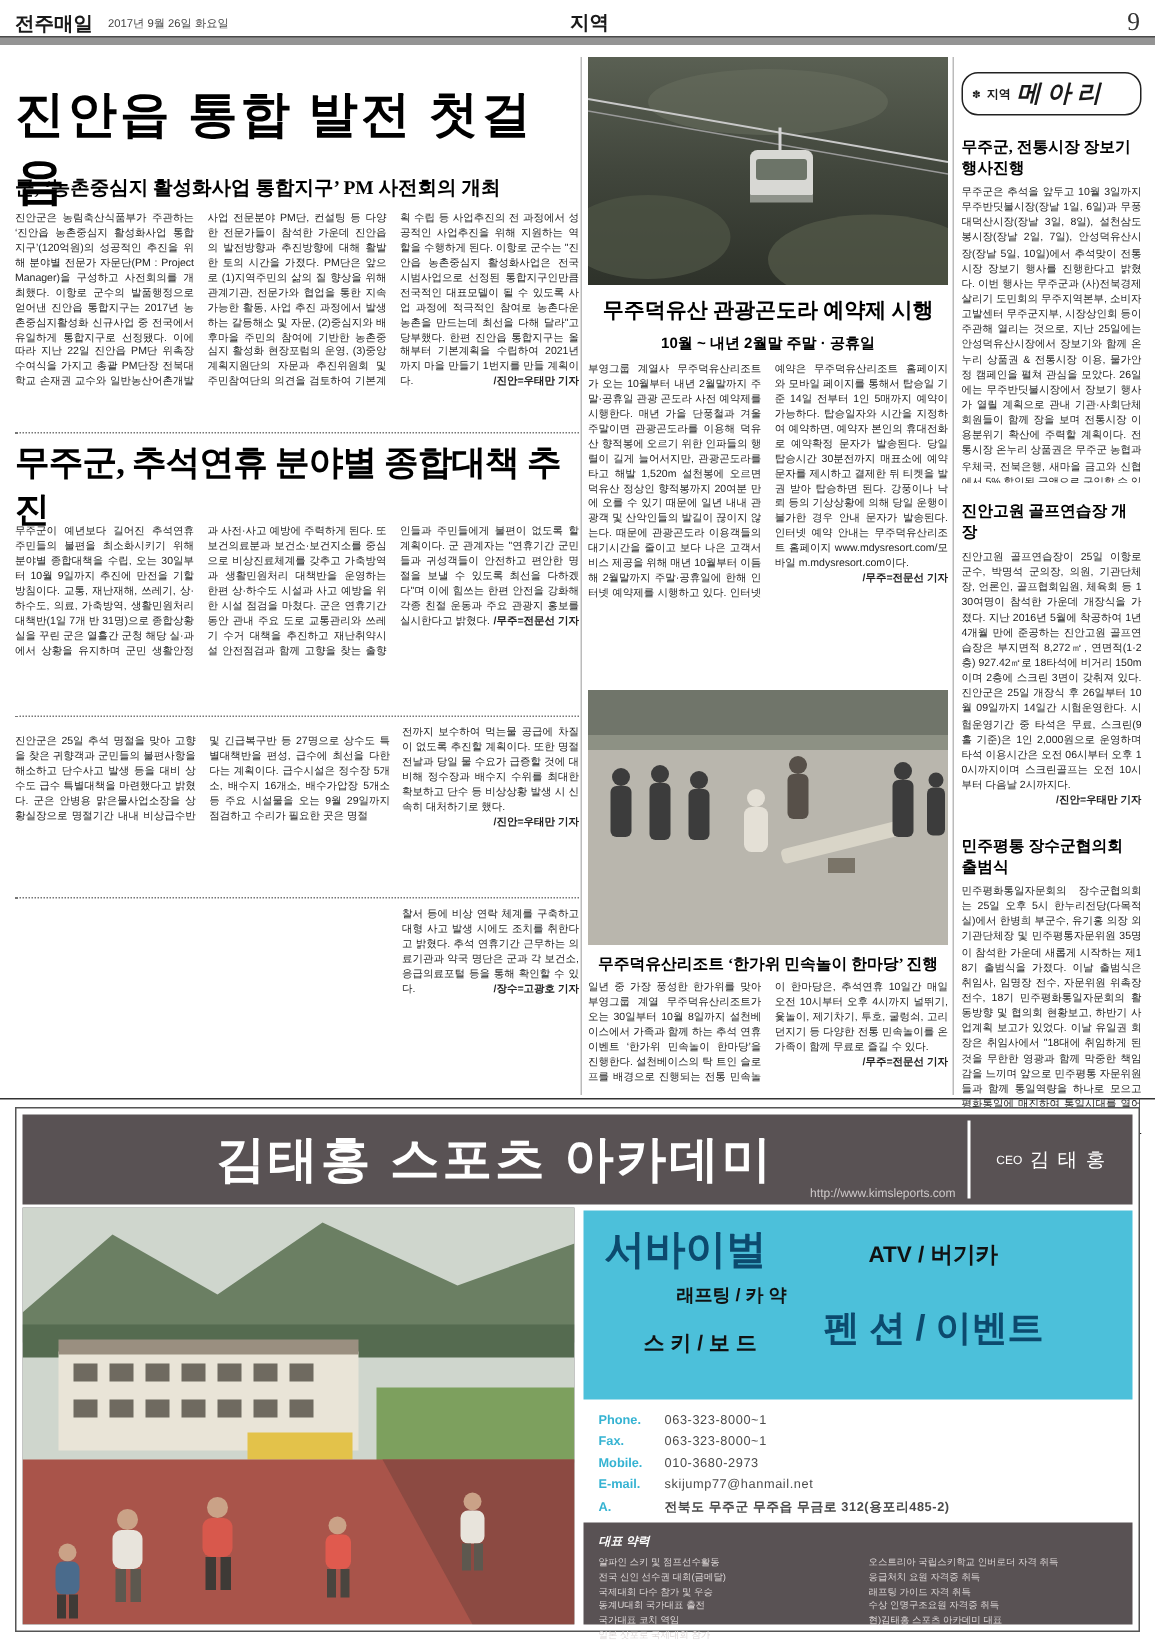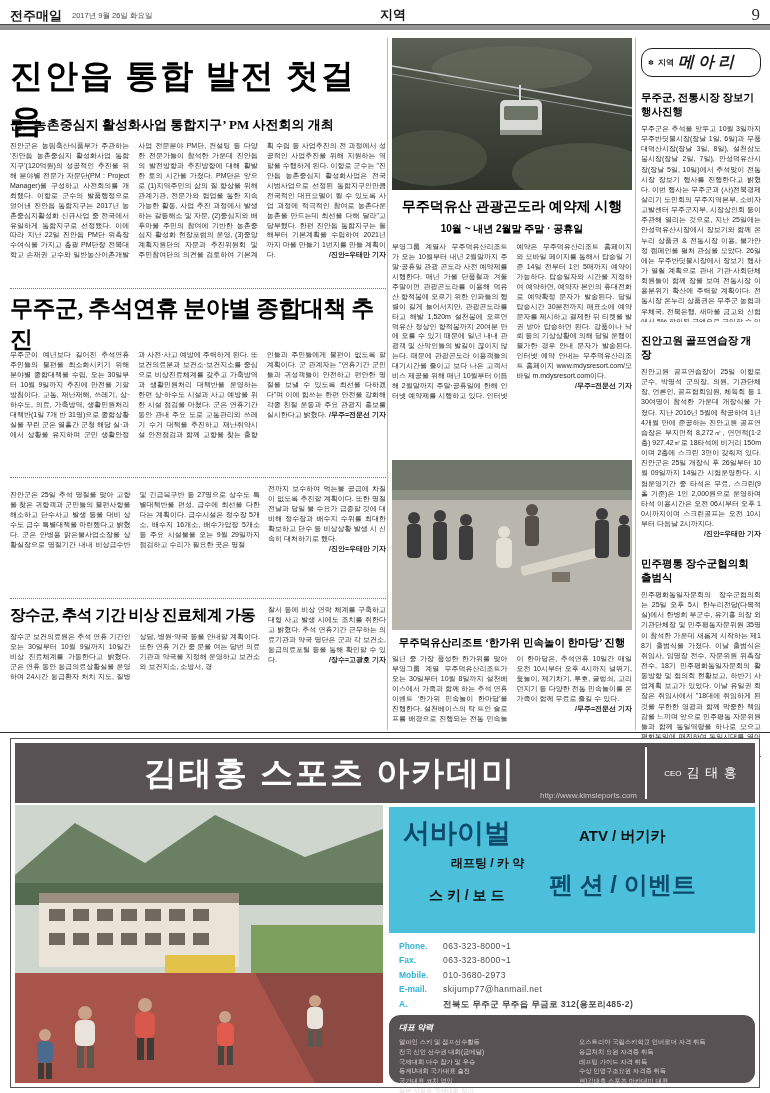--- a/index.html
+++ b/index.html
@@ -30,21 +30,21 @@
   .ad-title{color:#fff;font-weight:bold;font-size:33px;letter-spacing:2px;}
   .ad-url{position:absolute;right:8px;bottom:3px;font-size:8px;color:#cfcaca;}
   .ad-banddiv{width:2px;background:#fff;margin:4px 0;}
   .ad-ceo{width:108px;display:flex;align-items:center;justify-content:center;color:#fff;gap:5px;}
   .cyanbox{position:absolute;background:#4cc0da;}
   .svc-w{color:#0c4a6e;font-weight:bold;}
   .svc-b{color:#111;font-weight:bold;}
   .contact-row{display:flex;font-size:8.5px;line-height:1.7;}
   .contact-label{width:44px;color:#35b3d2;font-weight:bold;}
   .contact-value{color:#4a4a4a;letter-spacing:0.4px;}
-  .profile{position:absolute;background:#595254;color:#ddd7d7;padding:7px 10px;box-sizing:border-box;border-radius:11px;}
+  .profile{position:absolute;background:#595254;color:#ddd7d7;padding:7px 10px;box-sizing:border-box;}
   .profile-title{font-size:8px;font-weight:bold;color:#fff;margin-bottom:4px;font-style:italic;}
   .profile ul{margin:0;padding:0;list-style:none;font-size:6.3px;line-height:1.55;}
 </style>
 </head>
 <body>
 
 <div class="page">
 
   <div class="masthead">
     <span class="abs serif" style="left:0;top:2px;font-size:13px;font-weight:bold;">전주매일</span>
@@ -77,24 +77,20 @@
       <div class="bodytxt cols2" style="margin-top:6px;height:78px;">진안군은 25일 추석 명절을 맞아 고향을 찾은 귀향객과 군민들의 불편사항을 해소하고 단수사고 발생 등을 대비 상수도 급수 특별대책을 마련했다고 밝혔다. 군은 안병용 맑은물사업소장을 상황실장으로 명절기간 내내 비상급수반 및 긴급복구반 등 27명으로 상수도 특별대책반을 편성, 급수에 최선을 다한다는 계획이다. 급수시설은 정수장 5개소, 배수지 16개소, 배수가압장 5개소 등 주요 시설물을 오는 9월 29일까지 점검하고 수리가 필요한 곳은 명절</div>
     </div>
     <div class="abs bodytxt" style="left:258px;top:0;width:118px;height:108px;">
       <span>전까지 보수하여 먹는물 공급에 차질이 없도록 추진할 계획이다. 또한 명절 전날과 당일 물 수요가 급증할 것에 대비해 정수장과 배수지 수위를 최대한 확보하고 단수 등 비상상황 발생 시 신속히 대처하기로 했다.</span>
       <span class="byline">/진안=우태만 기자</span>
     </div>
   </div>
   <div class="abs dotted" style="left:10px;top:598px;width:376px;"></div>
 
   <div class="abs" style="left:10px;top:605px;width:376px;height:120px;">
-    <div class="abs" style="left:0;top:0;width:250px;">
-      <div class="headline" style="font-size:15.5px;">장수군, 추석 기간 비상 진료체계 가동</div>
-      <div class="bodytxt cols2" style="margin-top:6px;height:90px;">장수군 보건의료원은 추석 연휴 기간인 오는 30일부터 10월 9일까지 10일간 비상 진료체계를 가동한다고 밝혔다. 군은 연휴 동안 응급의료상황실을 운영하며 24시간 응급환자 처치 지도, 질병상담, 병원·약국 등을 안내할 계획이다. 또한 연휴 기간 중 문을 여는 당번 의료기관과 약국을 지정해 운영하고 보건소와 보건지소, 소방서, 경</div>
-    </div>
     <div class="abs bodytxt" style="left:258px;top:0;width:118px;height:118px;">
       <span>찰서 등에 비상 연락 체계를 구축하고 대형 사고 발생 시에도 조치를 취한다고 밝혔다. 추석 연휴기간 근무하는 의료기관과 약국 명단은 군과 각 보건소, 응급의료포털 등을 통해 확인할 수 있다.</span>
       <span class="byline">/장수=고광호 기자</span>
     </div>
   </div>
 
   <div class="abs photo" style="left:392px;top:38px;width:240px;height:152px;">
     <svg width="240" height="152" viewBox="0 0 240 152">
       <defs>
         <linearGradient id="gbg" x1="0" y1="0" x2="0" y2="1">

